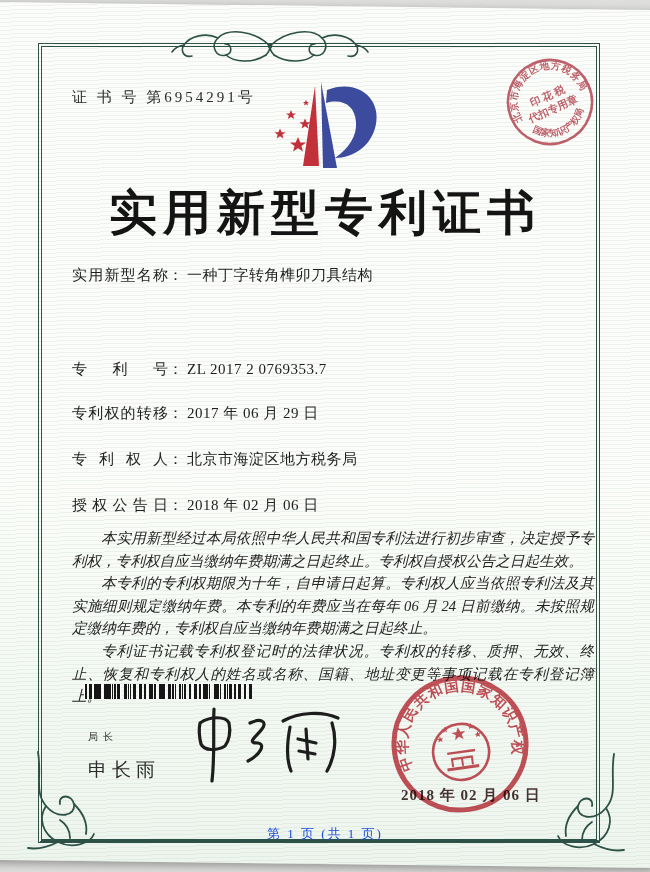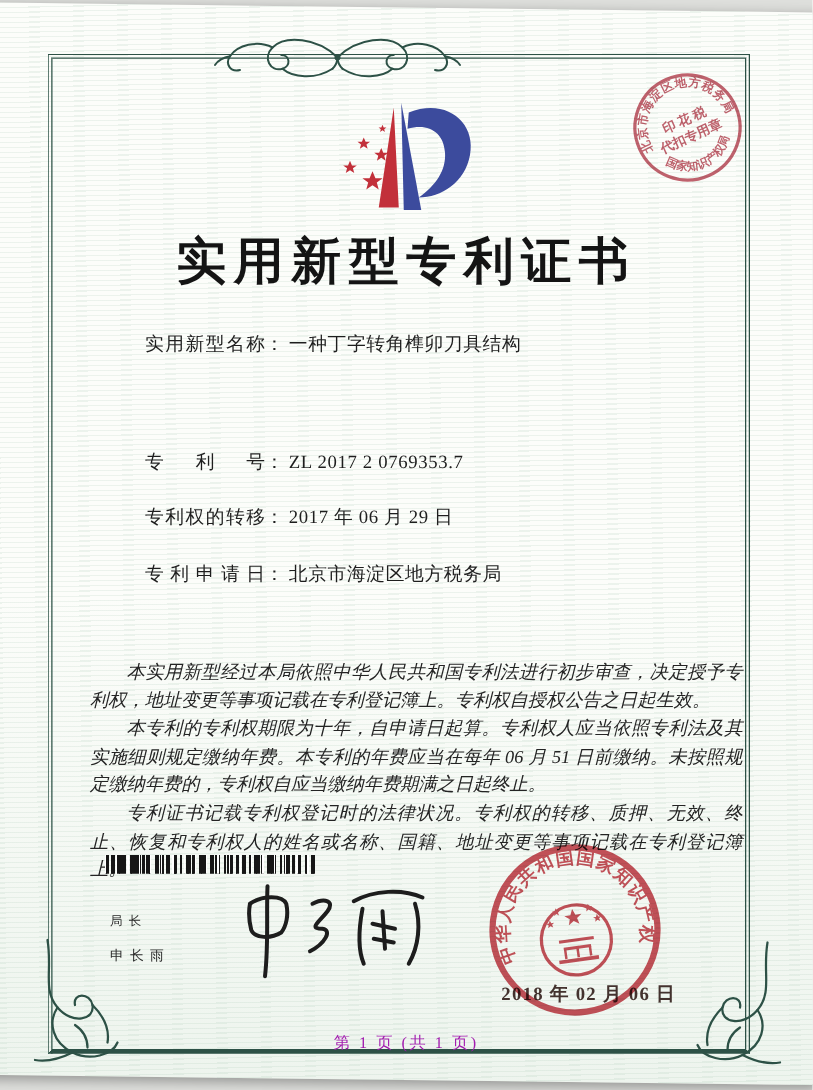--- a/index.html
+++ b/index.html
@@ -10,40 +10,40 @@
          box-shadow:0 3px 10px rgba(0,0,0,.35);}
   .texture{position:absolute;inset:0;
      background:
        linear-gradient(180deg,rgba(255,255,255,0) 0 55%,rgba(173,204,182,.18) 100%),
        repeating-linear-gradient(178deg,rgba(150,190,165,.16) 0 1px,rgba(255,255,255,0) 1px 4px);}
   .frame{position:absolute;left:38px;top:43px;width:562px;height:800px;
          border:4px double #2d5146;border-bottom:4px solid #2d5146;box-sizing:border-box;}
   .content{position:absolute;inset:0;color:#222;}
   .abs{position:absolute;}
   .certno{left:72px;top:88px;font-size:15px;letter-spacing:3px;color:#2b2b2b;}
-  .title{left:0;top:181px;width:650px;text-align:center;font-size:40px;font-weight:bold;
+  .title{left:0;top:181px;width:650px;text-align:center;font-size:48px;font-weight:bold;
          letter-spacing:6px;color:#141414;}
   .frow{left:72px;height:20px;font-size:15px;color:#1e1e1e;white-space:nowrap;}
   .flabel{display:inline-block;width:96px;text-align:justify;text-align-last:justify;
-          text-justify:inter-character;vertical-align:top;margin-left:44px;}
+          text-justify:inter-character;vertical-align:top;}
   .fcolon{display:inline-block;margin:0 4px 0 0;}
   .fvalue{letter-spacing:.5px;text-align:center;}
   .paras{left:72px;top:527px;width:522px;font-size:14.6px;line-height:22.6px;
          font-style:italic;color:#242424;text-align:justify;}
   .paras p{margin:0;text-indent:2em;}
   .barcode{left:84px;top:684px;width:168px;height:15px;
      background:
        repeating-linear-gradient(90deg,#fff 0 1px,rgba(255,255,255,0) 1px 9px),
        repeating-linear-gradient(90deg,#161616 0 2px,rgba(255,255,255,0) 2px 5px),
        repeating-linear-gradient(90deg,#161616 0 1px,rgba(255,255,255,0) 1px 7px),
        repeating-linear-gradient(90deg,#161616 0 3px,rgba(255,255,255,0) 3px 11px);}
   .sig-title{left:88px;top:730px;font-size:10px;letter-spacing:5px;color:#2a2a2a;}
-  .sig-name{left:88px;top:757px;font-size:11px;letter-spacing:5px;color:#2a2a2a;}
+  .sig-name{left:88px;top:757px;font-size:19px;letter-spacing:5px;color:#2a2a2a;}
   .issue-date{left:401px;top:786px;font-size:15px;font-weight:bold;letter-spacing:1px;color:#43322e;}
-  .footer{left:0;top:825px;width:650px;text-align:center;font-size:13px;letter-spacing:2px;color:#a21caf;}
+  .footer{left:0;top:825px;width:650px;text-align:center;font-size:13px;letter-spacing:2px;color:#1d4ed8;}
   .seal-main{left:388px;top:672px;width:144px;height:144px;transform:rotate(-8deg);
              opacity:.88;mix-blend-mode:multiply;}
   .stamp-tax{left:504px;top:56px;width:92px;height:92px;transform:rotate(-24deg);
              opacity:.82;mix-blend-mode:multiply;}
   .logo{left:253px;top:72px;width:130px;height:112px;}
   .signature{left:186px;top:697px;width:168px;height:90px;}
   .ornament{left:170px;top:22px;width:200px;height:46px;}
   .flourish-left{left:24px;top:750px;width:72px;height:104px;}
   .flourish-right{left:556px;top:752px;width:72px;height:104px;transform:scale(-1,1);}
   svg{display:block;}
@@ -85,20 +85,21 @@
     <path d="M14,2 C18,26 10,42 22,56 C34,70 52,66 50,54 C48,44 34,44 36,54"></path>
     <path d="M22,56 C14,68 18,84 34,92 C48,99 66,94 70,84"></path>
     <path d="M34,92 C26,96 16,100 4,98"></path>
     <path d="M50,54 C58,62 64,72 62,84"></path>
     <path d="M36,70 C42,74 46,80 46,88"></path>
   </g>
 </svg>
 
 <div class="content">
 
+  <div class="abs certno">证 书 号 第6954291号</div>
 
   <svg class="abs logo" viewBox="0 0 130 112">
     <defs>
       <path id="star" d="M0,-7 L2.05,-2.16 7,-2.16 3,0.82 4.33,5.66 0,2.8 -4.33,5.66 -3,0.82 -7,-2.16 -2.05,-2.16 Z"></path>
     </defs>
     <polygon points="62,14 50,94 66,94" fill="#c2303a"></polygon>
     <polygon points="68,10 70,96 84,96" fill="#3c4b9d"></polygon>
     <path d="M74,18 C104,6 128,26 123,52 C119,74 100,86 82,86 C96,76 104,64 103,50 C102,34 90,26 73,31 Z" fill="#3c4b9d"></path>
     <use href="#star" transform="translate(53,31) scale(0.45)" fill="#c2303a"></use>
     <use href="#star" transform="translate(38,43) scale(0.72)" fill="#c2303a"></use>
@@ -112,26 +113,29 @@
   <div class="abs frow" style="top:266px">
     <span class="flabel">实用新型名称</span><span class="fcolon">：</span><span class="fvalue">一种丁字转角榫卯刀具结构</span>
   </div>
   <div class="abs frow" style="top:360px">
     <span class="flabel">专利号</span><span class="fcolon">：</span><span class="fvalue">ZL 2017 2 0769353.7</span>
   </div>
   <div class="abs frow" style="top:404px">
     <span class="flabel">专利权的转移</span><span class="fcolon">：</span><span class="fvalue">2017 年 06 月 29 日</span>
   </div>
   <div class="abs frow" style="top:450px">
-    <span class="flabel">专利申请日</span><span class="fcolon">：</span><span class="fvalue">北京市海淀区地方税务局</span>
+    <span class="flabel">专利权人</span><span class="fcolon">：</span><span class="fvalue">北京市海淀区地方税务局</span>
+  </div>
+  <div class="abs frow" style="top:496px">
+    <span class="flabel">授权公告日</span><span class="fcolon">：</span><span class="fvalue">2018 年 02 月 06 日</span>
   </div>
 
   <div class="abs paras">
-    <p>本实用新型经过本局依照中华人民共和国专利法进行初步审查，决定授予专利权，地址变更等事项记载在专利登记簿上。专利权自授权公告之日起生效。</p>
-    <p>本专利的专利权期限为十年，自申请日起算。专利权人应当依照专利法及其实施细则规定缴纳年费。本专利的年费应当在每年 06 月 51 日前缴纳。未按照规定缴纳年费的，专利权自应当缴纳年费期满之日起终止。</p>
+    <p>本实用新型经过本局依照中华人民共和国专利法进行初步审查，决定授予专利权，专利权自应当缴纳年费期满之日起终止。专利权自授权公告之日起生效。</p>
+    <p>本专利的专利权期限为十年，自申请日起算。专利权人应当依照专利法及其实施细则规定缴纳年费。本专利的年费应当在每年 06 月 24 日前缴纳。未按照规定缴纳年费的，专利权自应当缴纳年费期满之日起终止。</p>
     <p>专利证书记载专利权登记时的法律状况。专利权的转移、质押、无效、终止、恢复和专利权人的姓名或名称、国籍、地址变更等事项记载在专利登记簿上。</p>
   </div>
 
   <div class="abs barcode"></div>
 
   <div class="abs sig-title">局长</div>
   <div class="abs sig-name">申长雨</div>
 
   <svg class="abs signature" viewBox="0 0 168 90">
     <g stroke="#1d1d1d" stroke-width="3.2" fill="none" stroke-linecap="round" stroke-linejoin="round">

